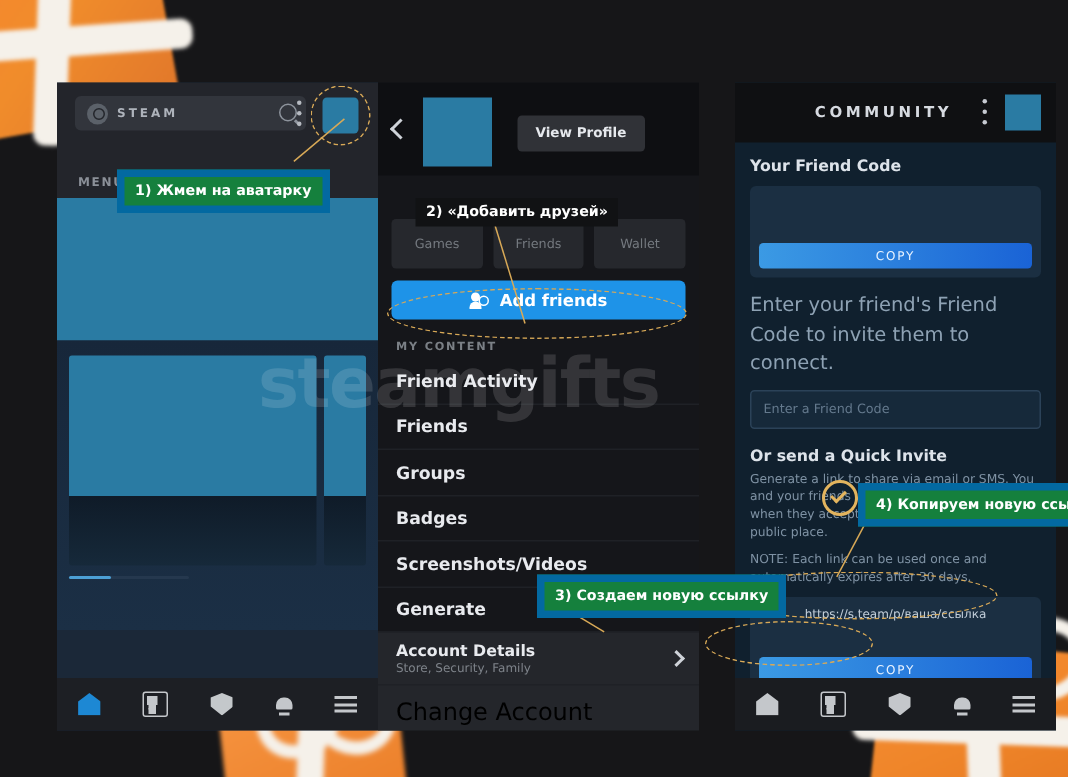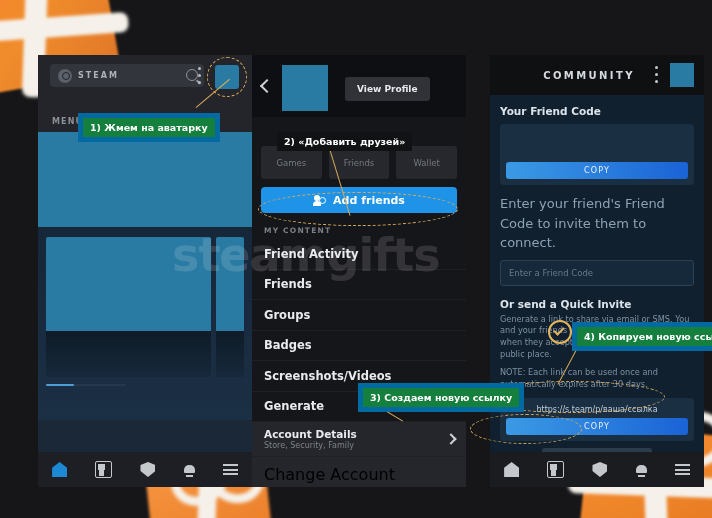--- a/index.html
+++ b/index.html
@@ -113,21 +113,21 @@
   .code-box{background:#1b2f42;border-radius:4px;padding:6px;}
   .code-blank{height:32px;}
   .copy-btn{height:17px;border-radius:3px;background:linear-gradient(90deg,#3b9ae4,#1a63d6);
     display:flex;align-items:center;justify-content:center;color:#e8f2ff;font-size:8px;letter-spacing:1.2px;}
   .r-p{color:#8ea2b4;font-size:13px;line-height:1.5;margin:9px 0 7px 0;}
   .code-input{height:24px;background:#16293a;border:1px solid #2b4258;border-radius:3px;
     display:flex;align-items:center;padding-left:8px;color:#64798d;font-size:8.5px;}
   .r-h2{color:#dde3ea;font-size:10.5px;font-weight:bold;margin:12px 0 4px 0;}
   .r-note{color:#7e91a3;font-size:8.2px;line-height:1.45;}
   .link-box{margin-top:7px;background:#1b2f42;border-radius:4px;padding:7px 6px 6px 6px;}
-  .link-url{color:#c3cfda;font-size:8px;text-align:center;margin-bottom:4px;}
+  .link-url{color:#c3cfda;font-size:8px;text-align:center;margin-bottom:24px;}
   .gen-btn{margin:7px auto 0 auto;width:110px;height:17px;background:#2b3c4c;border-radius:3px;
     display:flex;align-items:center;justify-content:center;color:#9aa8b5;font-size:8px;}
 
   
   .ni{width:15px;height:15px;position:relative;opacity:.9;}
   .ni.tag{background:#1e93e8;clip-path:polygon(0 38%,50% 0,100% 38%,100% 100%,0 100%);}
   .ni.tag.w{background:#d7dade;}
   .ni.news{border:1.8px solid #d7dade;border-radius:2px;}
   .ni.news:after{content:"";position:absolute;left:1.5px;top:2px;width:7px;height:6px;
     background:#d7dade;box-shadow:0 4px 0 -1px #d7dade,0 7px 0 -1px #d7dade;}

